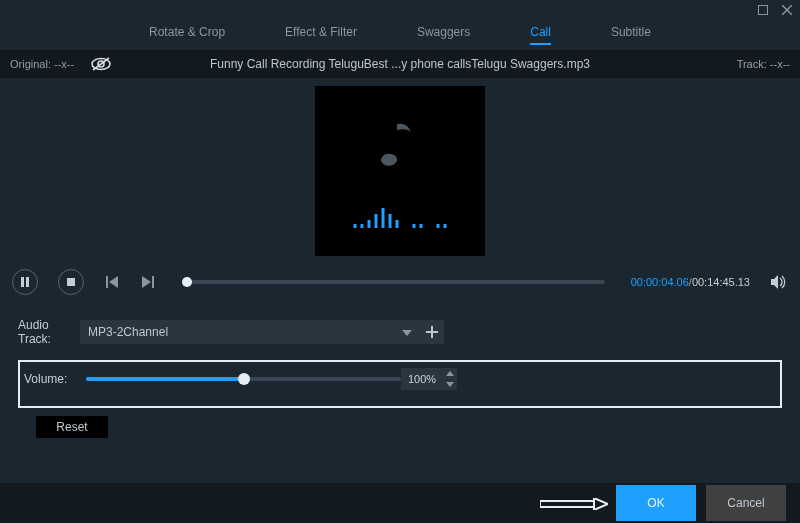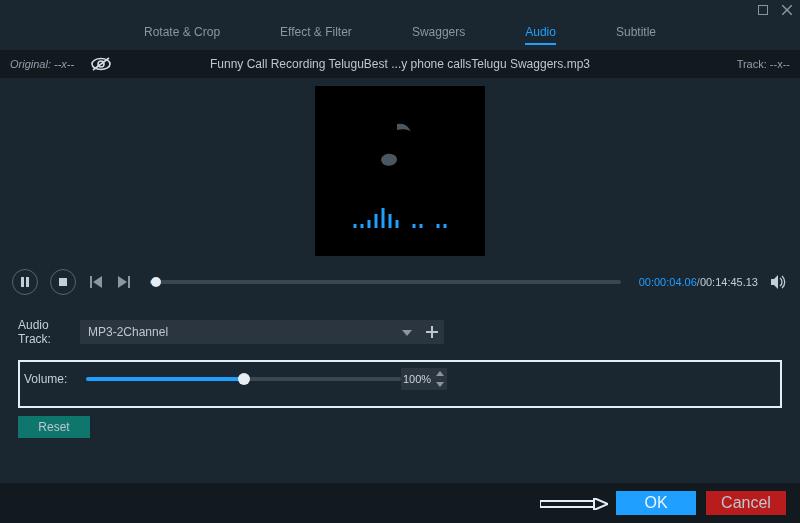--- a/index.html
+++ b/index.html
@@ -39,21 +39,21 @@
   .info-bar {
     background: #12191f;
     height: 28px;
     display: flex;
     align-items: center;
     padding: 0 10px;
     position: relative;
     color: #94a0aa;
     font-size: 11px;
   }
-  .info-left { display: flex; align-items: center; gap: 16px; font-style: italic; }
+  .info-left { display: flex; align-items: center; gap: 16px; }
   .info-center {
     position: absolute; left: 50%; transform: translateX(-50%);
     color: #bcc7cf;
     font-size: 12px;
   }
   .info-right { margin-left: auto; }
   .eye-icon { display: inline-flex; }
   .preview {
     height: 186px;
     display: flex; align-items: center; justify-content: center;
@@ -72,21 +72,21 @@
     position: absolute; bottom: 28px; left: 50%; transform: translateX(-50%);
     display: flex; align-items: flex-end; gap: 4px;
   }
   .eq-bars span {
     width: 3px; background: #1f9fff;
   }
   .controls {
     height: 36px;
     display: flex; align-items: center;
     padding: 0 12px;
-    gap: 12px;
+    gap: 20px;
   }
   .ctrl-btn {
     width: 26px; height: 26px;
     border: 1px solid #556470;
     border-radius: 50%;
     display: flex; align-items: center; justify-content: center;
     cursor: pointer;
   }
   .small-btn {
     width: 16px; height: 16px;
@@ -144,57 +144,58 @@
   .slider {
     width: 315px; height: 4px; background: #3a4752; position: relative; border-radius:2px;
   }
   .slider-fill{
     position:absolute; left:0; top:0; height:100%; background:#1f9fff; border-radius:2px;
   }
   .slider-thumb{
     position:absolute; top:-4px; width:12px;height:12px;border-radius:50%;background:#e6eef4;
   }
   .spinner{
-    width:46px; height:22px;
+    width:56px; height:22px;
     background:#2a3540;
     display:flex; align-items:center; position:relative;
     color:#c9d3da;
   }
   .spinner-val{ flex:1; text-align:center; font-size:11px;}
   .spinner-arrows{
     width:14px; height:100%;
     display:flex; flex-direction:column;
     justify-content: space-around;
     align-items:center;
   }
   .reset-btn{
+    margin-left: 18px;
     width:72px;height:22px;
-    background:#0f766e;
+    background:#000000;
     display:flex;align-items:center;justify-content:center;
     cursor:pointer;
     color:#bcc7cf;
   }
   .footer{
     position:absolute; bottom:0; left:0; right:0;
     height:40px;
     background:#12191f;
     display:flex; align-items:center; justify-content:flex-end;
     padding:0 14px; gap:10px;
   }
   .arrow-annot{
     position:absolute;
     width:62px; height:10px;
   }
   .btn{
-    width:80px; height:24px;
+    width:80px; height:36px;
     display:flex;align-items:center;justify-content:center;
-    font-size:16px; cursor:pointer;
+    font-size:12px; cursor:pointer;
   }
   .btn-primary{ background:#1f9fff; color:#eaf5ff; }
-  .btn-secondary{ background:#b91c1c; color:#bcc7cf; }
+  .btn-secondary{ background:#404040; color:#bcc7cf; }
 </style>
 </head>
 <body>
 
 <div class="titlebar">
   <span>
     <svg width="10" height="10">
         <rect x="0.5" y="0.5" width="9" height="9" fill="none" stroke="#8a97a2" stroke-width="1"></rect>
       </svg>
   </span>
@@ -203,21 +204,21 @@
         <line x1="0" y1="0" x2="10" y2="10" stroke="#8a97a2" stroke-width="1.4"></line>
         <line x1="10" y1="0" x2="0" y2="10" stroke="#8a97a2" stroke-width="1.4"></line>
       </svg>
   </span>
 </div>
 
 <div class="tabs">
   <div class="tab">Rotate &amp; Crop</div>
   <div class="tab">Effect &amp; Filter</div>
   <div class="tab">Swaggers</div>
-  <div class="tab active">Audio</div>
+  <div class="tab active">Call</div>
   <div class="tab">Subtitle</div>
 </div>
 
 <div class="info-bar">
   <div class="info-left">
     <span><span>Original:</span> <span>--x--</span></span>
     <span class="eye-icon">
       <svg width="22" height="14" viewBox="0 0 22 14">
         <ellipse cx="11" cy="7" rx="9" ry="5.5" fill="none" stroke="#d6dde2" stroke-width="1.6"></ellipse>
         <circle cx="11" cy="7" r="3" fill="none" stroke="#d6dde2" stroke-width="1.6"></circle>

